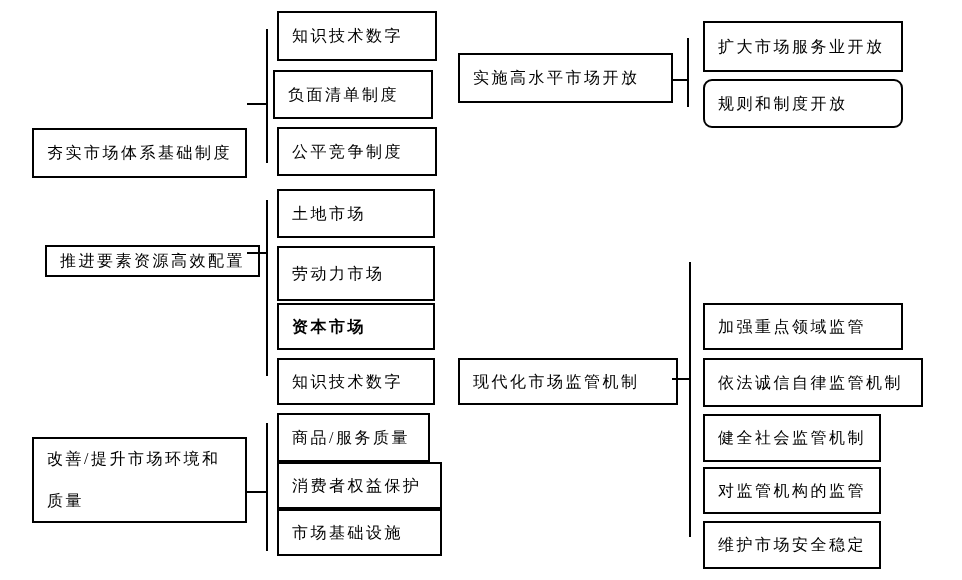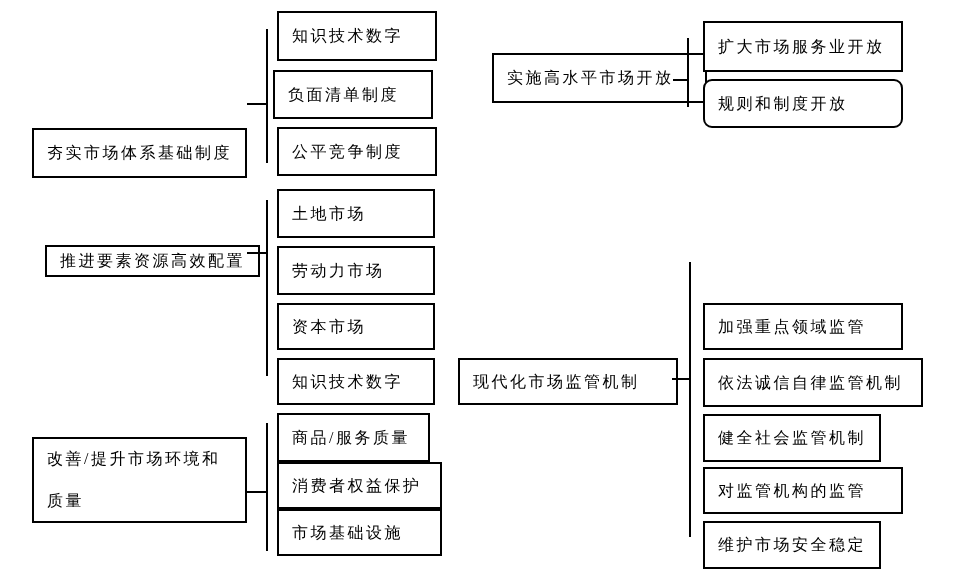--- a/index.html
+++ b/index.html
@@ -54,40 +54,40 @@
   <div class="hline" style="left:247px; top:103px; width:19px;"></div>
   <div class="vline" style="left:266px; top:29px; height:134px;"></div>
   <div class="box" style="left:277px; top:11px; width:160px; height:50px;">知识技术数字</div>
   <div class="box" style="left:273px; top:70px; width:160px; height:49px;">负面清单制度</div>
   <div class="box" style="left:277px; top:127px; width:160px; height:49px;">公平竞争制度</div>
 
   <div class="box" style="left:45px; top:230px; width:215px; height:32px;margin-top:15px;">推进要素资源高效配置</div>
   <div class="hline" style="left:247px; top:252px; width:19px;"></div>
   <div class="vline" style="left:266px; top:200px; height:176px;"></div>
   <div class="box" style="left:277px; top:189px; width:158px; height:49px;">土地市场</div>
-  <div class="box" style="left:277px; top:246px; width:158px; height:49px;text-align:center;">劳动力市场</div>
-  <div class="box" style="left:277px; top:303px; width:158px; height:47px;">资本市场</div>
+  <div class="box" style="left:277px; top:246px; width:158px; height:55px;text-align:center;">劳动力市场</div>
+  <div class="box" style="left:277px; top:303px; width:158px; height:47px;font-weight:bold;">资本市场</div>
   <div class="box" style="left:277px; top:358px; width:158px; height:47px;">知识技术数字</div>
 
   <div class="box multiline" style="left:32px; top:437px; width:215px; height:86px;">改善/提升市场环境和
 质量</div>
   <div class="hline" style="left:247px; top:491px; width:19px;"></div>
   <div class="vline" style="left:266px; top:423px; height:128px;"></div>
   <div class="box" style="left:277px; top:413px; width:153px; height:49px;">商品/服务质量</div>
   <div class="box" style="left:277px; top:462px; width:165px; height:47px;">消费者权益保护</div>
   <div class="box" style="left:277px; top:509px; width:165px; height:47px;">市场基础设施</div>
 
-  <div class="box" style="left:458px; top:53px; width:215px; height:50px;margin-left:34px;">实施高水平市场开放</div>
+  <div class="box" style="left:458px; top:53px; width:215px; height:50px;">实施高水平市场开放</div>
   <div class="hline" style="left:673px; top:79px; width:14px;"></div>
   <div class="vline" style="left:687px; top:38px; height:69px;"></div>
   <div class="box" style="left:703px; top:21px; width:200px; height:51px;">扩大市场服务业开放</div>
   <div class="box" style="left:703px; top:79px; width:200px; height:49px;border-radius:9px;">规则和制度开放</div>
 
   <div class="box" style="left:458px; top:358px; width:220px; height:47px;">现代化市场监管机制</div>
   <div class="hline" style="left:672px; top:378px; width:17px;"></div>
   <div class="vline" style="left:689px; top:262px; height:275px;"></div>
   <div class="box" style="left:703px; top:303px; width:200px; height:47px;">加强重点领域监管</div>
   <div class="box" style="left:703px; top:358px; width:220px; height:49px;">依法诚信自律监管机制</div>
   <div class="box" style="left:703px; top:414px; width:178px; height:48px;">健全社会监管机制</div>
-  <div class="box" style="left:703px; top:467px; width:200px; height:47px;">对监管机构的监管</div>
+  <div class="box" style="left:703px; top:467px; width:178px; height:47px;">对监管机构的监管</div>
   <div class="box" style="left:703px; top:521px; width:178px; height:48px;">维护市场安全稳定</div>
 
 </div>
 
 </body></html>

